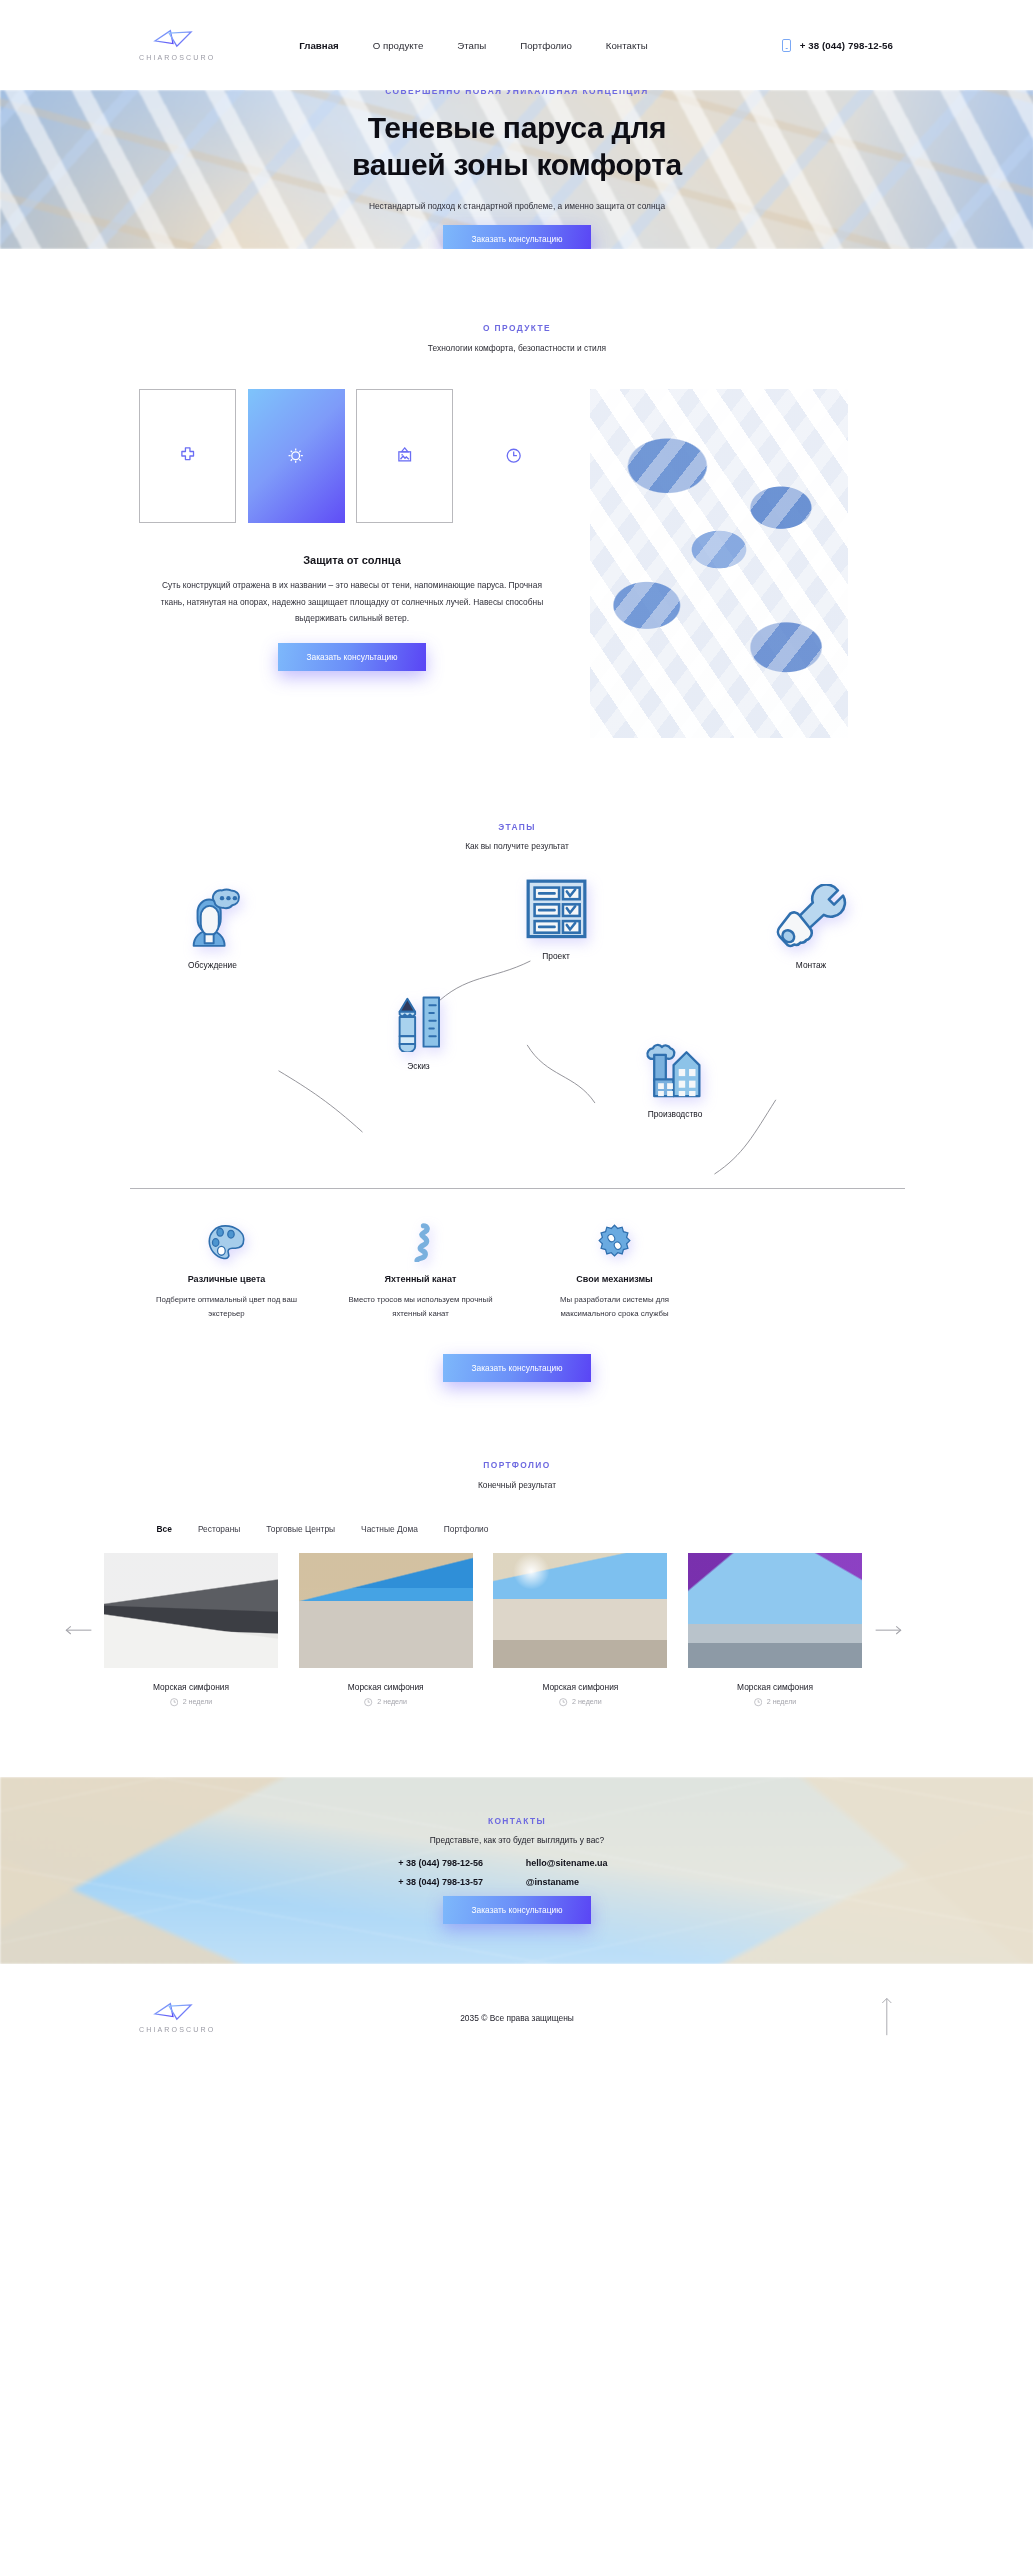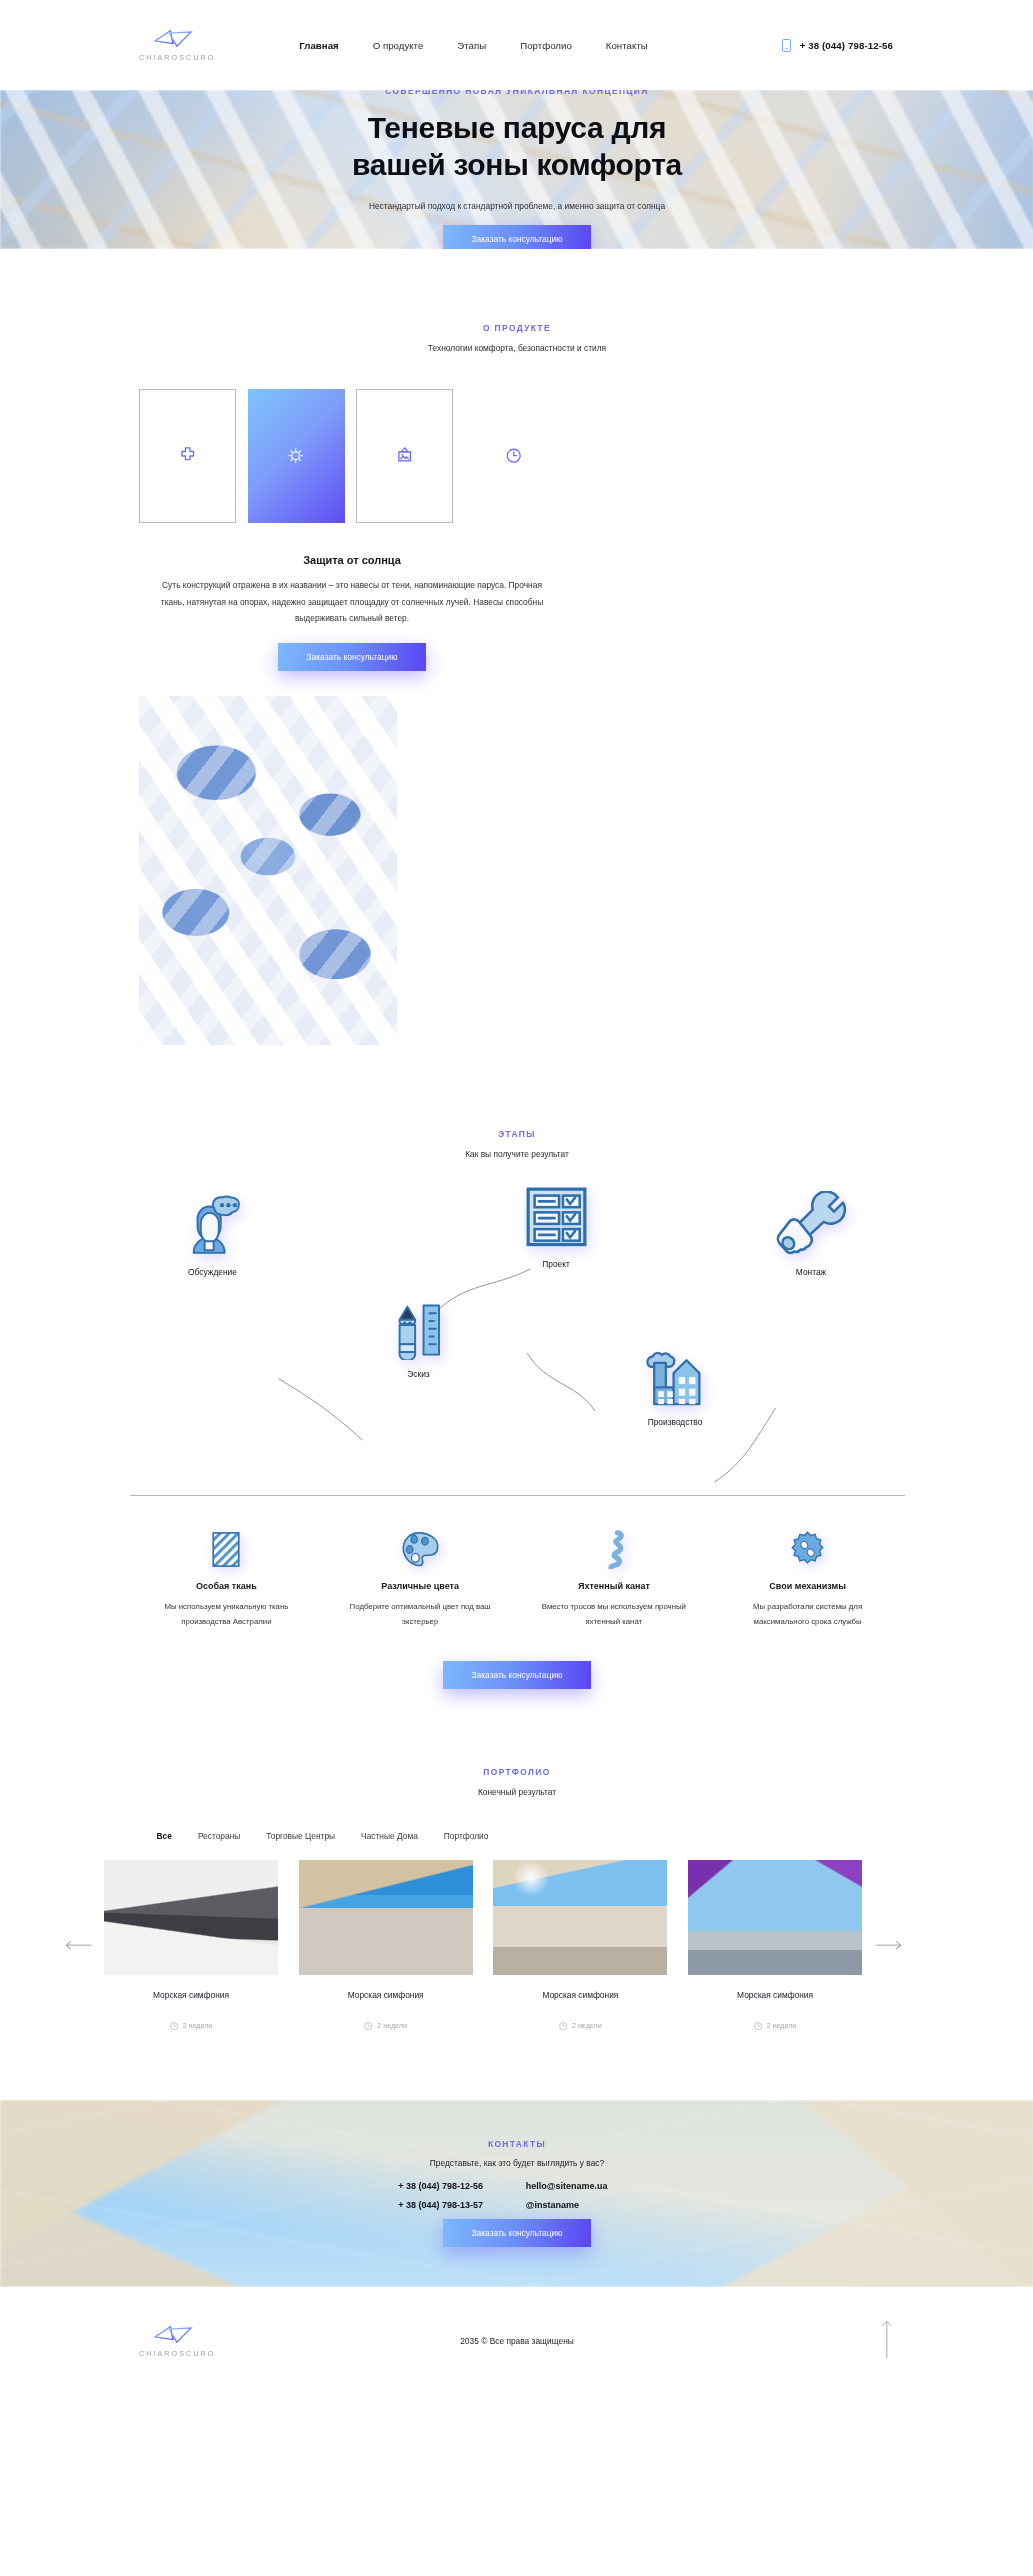--- a/index.html
+++ b/index.html
@@ -87,21 +87,21 @@
   
   .sec-kicker {
     text-align: center; font-size: 8.4px; font-weight: bold; letter-spacing: 1.4px;
     color: #6d69e0; text-transform: uppercase;
   }
   .sec-sub { text-align: center; font-size: 8.4px; color: #2b2b33; margin-top: 9.7px; }
 
   
   .about { padding-top: 74px; }
   .about-body {
-    width: 756px; margin: 36px auto 0; display: flex; gap: 24.6px; align-items: flex-start; flex-direction: column;
+    width: 756px; margin: 36px auto 0; display: flex; gap: 24.6px; align-items: flex-start;
   }
   .about-left { width: 426px; }
   .tabs { display: flex; gap: 11.6px; justify-content: flex-start; }
   .tab {
     width: 97px; height: 134px; border: 0.6px solid #b9b9bd; background: #fff;
     display: flex; align-items: center; justify-content: center; cursor: pointer;
   }
   .tab.active {
     border: 0; background: linear-gradient(135deg, #7ec4fb 0%, #7e9bf9 46%, #5f4df6 100%);
   }
@@ -157,21 +157,21 @@
   .filters { width: 775px; margin: 34px auto 0; display: flex; gap: 26px; padding-left: 27px; }
   .filter { font-size: 8.4px; color: #3a3a44; cursor: pointer; white-space: nowrap; }
   .filter.active { font-weight: bold; color: #101018; }
   .cards-row { width: 930px; margin: 19.4px auto 0; display: flex; align-items: center; gap: 0; }
   .arrow { width: 52px; display: flex; align-items: center; justify-content: center; cursor: pointer; }
   .cards { display: flex; gap: 20.7px; }
   .card { width: 174px; }
   .card-img { width: 174px; height: 115px; background-size: cover; }
   .card-title { text-align: center; font-size: 8.4px; color: #1d1d26; margin-top: 14.2px; }
   .card-meta {
-    display:flex; align-items:center; justify-content:center; gap: 4.5px; margin-top: 22px;
+    display:flex; align-items:center; justify-content:center; gap: 4.5px; margin-top: 6px;
     font-size: 7.1px; color: #a6a6ad;
   }
   .card-img.p1 {
     background:
       linear-gradient(172deg, rgba(255,255,255,.9) 0 36%, rgba(255,255,255,0) 37%),
       linear-gradient(8deg, #f2f2f0 0 38%, rgba(0,0,0,0) 39%),
       linear-gradient(182deg, #5b5d62 0 48%, #3c3e44 49% 66%, #e8e8e6 67%),
       linear-gradient(180deg, #8d9096, #2f3137);
   }
   .card-img.p2 {
@@ -429,35 +429,20 @@
             <path d="M12 74 a10 10 0 0 1 14 14 a10 10 0 0 1 -14 -14 Z" fill="#a6cdeb"></path>
           </g>
         </svg>
         <div class="stage-lbl">Монтаж</div>
       </div>
     </div>
 
     <div class="divider"></div>
 
     <div class="features">
-      <div class="feature">
-        <div class="feature-ico">
-          <svg width="30" height="37" viewBox="0 0 46 58">
-            <defs>
-              <pattern id="stripes" width="10" height="10" patternUnits="userSpaceOnUse" patternTransform="rotate(45)">
-                <rect width="5" height="10" fill="#4d95cf"></rect>
-                  <rect x="5" width="5" height="10" fill="#ffffff"></rect>
-              </pattern>
-            </defs>
-            <rect x="3" y="3" width="40" height="52" fill="url(#stripes)" stroke="#2f6fae" stroke-width="2.5"></rect>
-          </svg>
-        </div>
-        <div class="feature-title">Особая ткань</div>
-        <div class="feature-text">Мы используем уникальную ткань производства Австралии</div>
-      </div>
 
       <div class="feature">
         <div class="feature-ico">
           <svg width="39" height="37" viewBox="0 0 60 58">
             <path d="M28 3 C12 3 3 15 3 27 c0 13 10 25 23 27 c6 1 9 -3 7 -8 c-2 -5 1 -8 6 -8 h5 c9 0 13 -6 13 -14 C57 13 44 3 28 3 Z" fill="#a6cdeb" stroke="#2f6fae" stroke-width="2.5"></path>
             <g fill="#4d95cf" stroke="#2f6fae" stroke-width="2">
               <ellipse cx="20" cy="13" rx="5" ry="6"></ellipse>
               <ellipse cx="37" cy="16" rx="5" ry="6"></ellipse>
               <ellipse cx="13" cy="29" rx="5" ry="6"></ellipse>
             </g>

